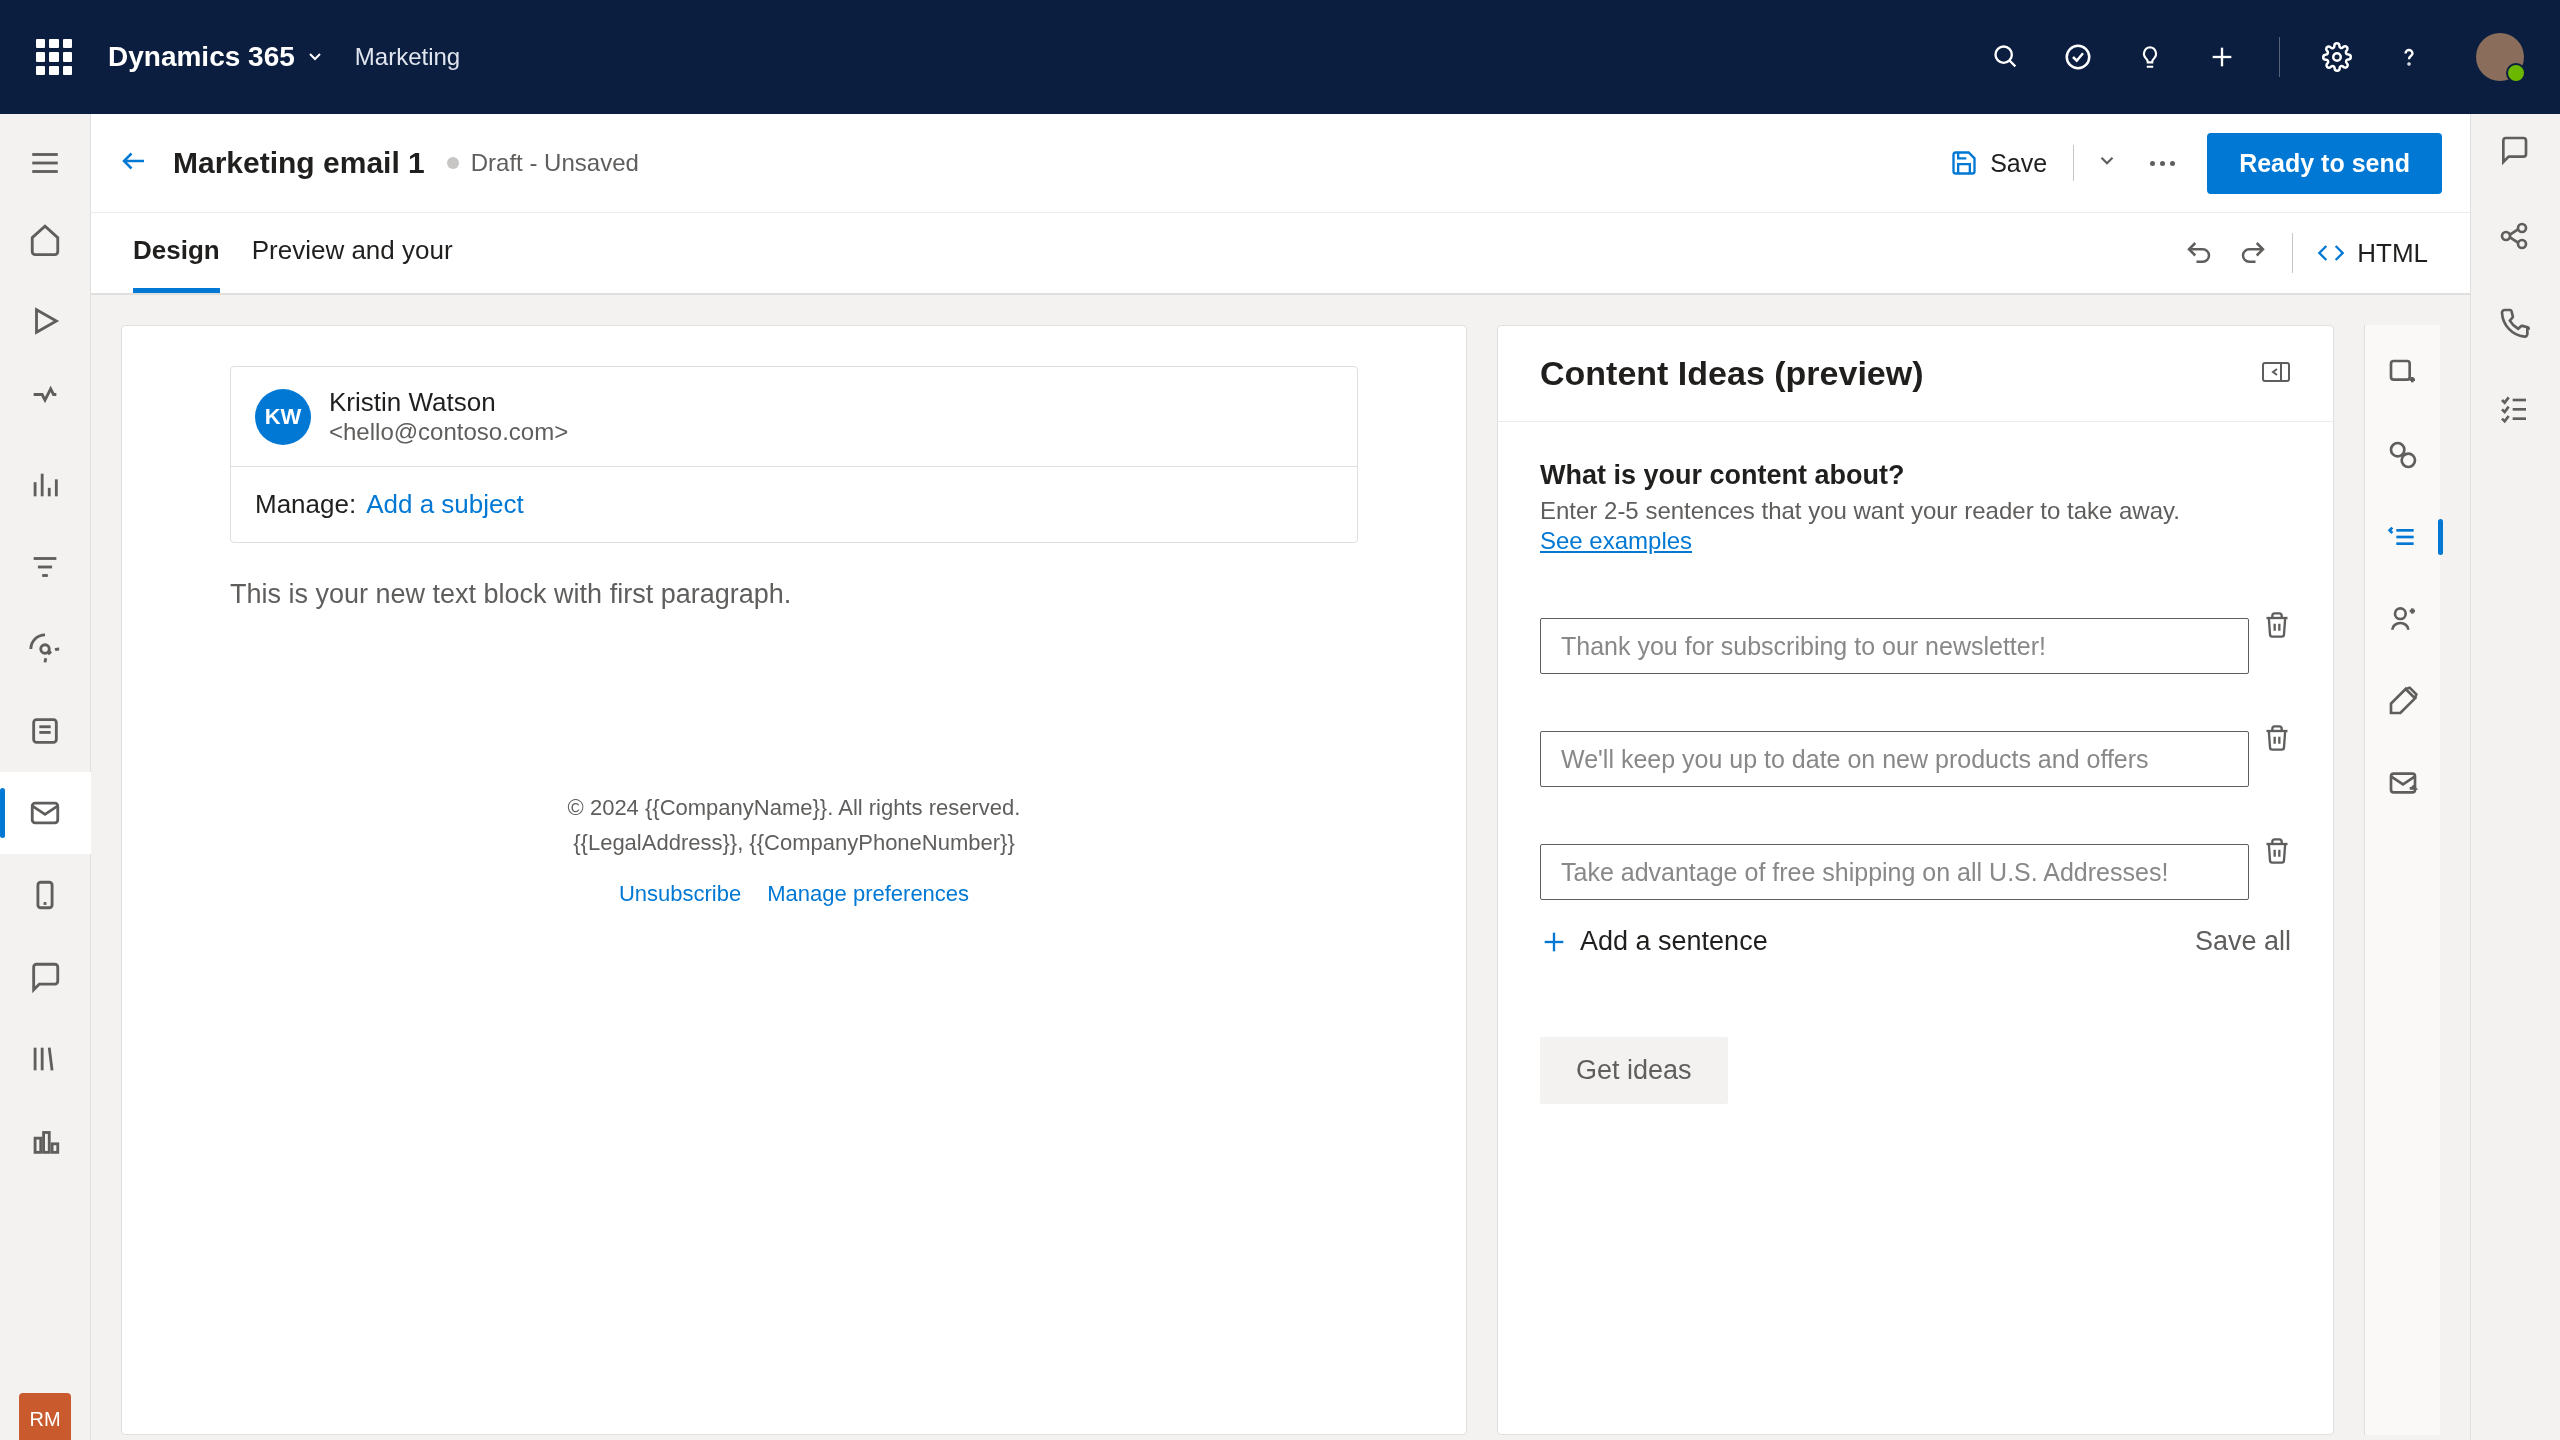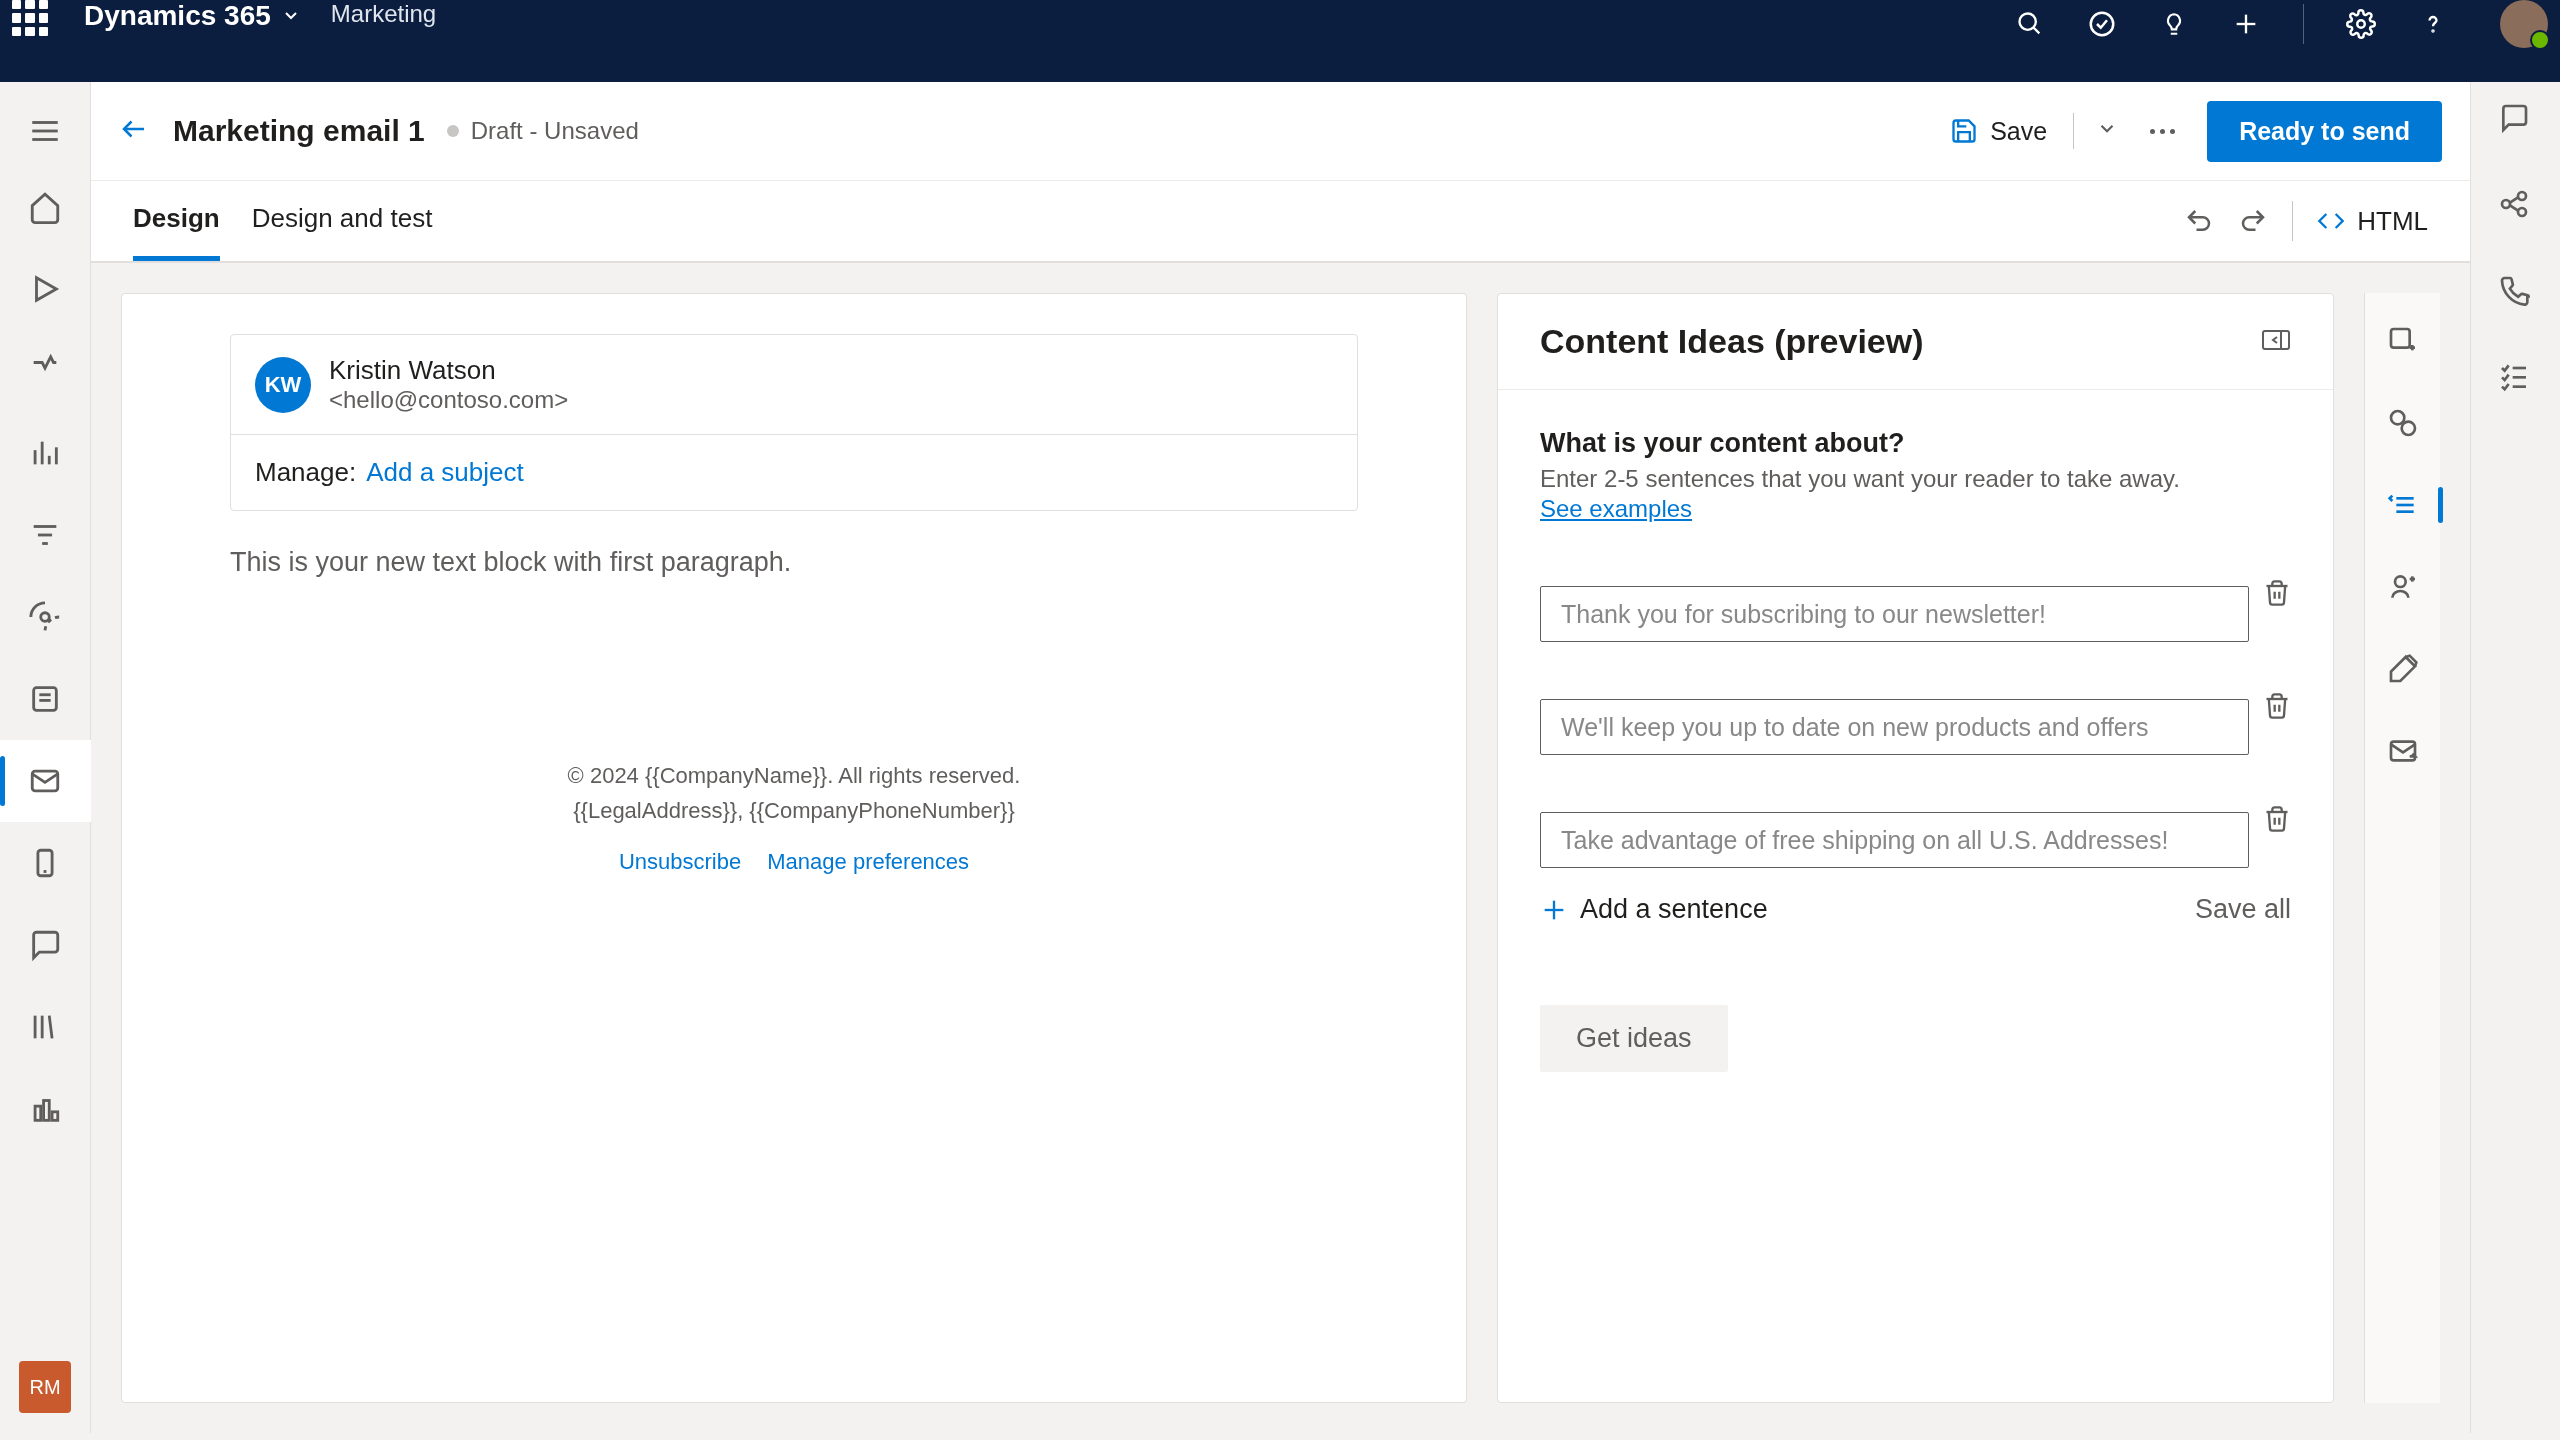--- a/index.html
+++ b/index.html
@@ -1,19 +1,19 @@
 <!DOCTYPE html>
 <html><head>
 <meta charset="utf-8">
 <style>
   * { box-sizing: border-box; margin: 0; padding: 0; font-family: 'Segoe UI', Arial, sans-serif; }
   body { background: #f3f2f1; width: 2560px; height: 1440px; overflow: hidden; }
   
   
-  .topbar { background: #0b1e3f; height: 82px; display: flex; align-items: flex-start; padding: 0 12px; color: #fff; }
+  .topbar { background: #0b1e3f; height: 114px; display: flex; align-items: center; padding: 0 36px; color: #fff; }
   .waffle { width: 36px; height: 36px; display: grid; grid-template-columns: repeat(3,1fr); grid-template-rows: repeat(3,1fr); gap: 4px; margin-right: 36px; cursor: pointer; }
   .waffle div { background: #fff; border-radius: 1px; }
   .appname { font-size: 28px; font-weight: 600; display: flex; align-items: center; }
   .appname svg { margin-left: 10px; }
   .appsection { font-size: 24px; font-weight: 400; margin-left: 30px; color: #e0e5ee; }
   .topbar-spacer { flex: 1; }
   .topicons { display: flex; align-items: center; gap: 42px; }
   .topicon { width: 30px; height: 30px; color: #fff; cursor: pointer; display:flex; align-items:center; justify-content:center; }
   .topdivider { width:1px; height:40px; background: rgba(255,255,255,0.3); }
   .avatar { width: 48px; height: 48px; border-radius: 50%; background: #8a6d5a; margin-left: 10px; position: relative; overflow:visible; }
@@ -291,21 +291,21 @@
             <span></span>
             <span></span>
             <span></span>
           </div>
         <button class="primarybtn">Ready to send</button>
       </div>
     </div>
 
     <div class="tabrow">
       <div class="tab active">Design</div>
-      <div class="tab">Design and test</div>
+      <div class="tab">Preview and your</div>
       <div class="tabrow-spacer"></div>
       <div class="undoredo">
         <svg viewBox="0 0 24 24" fill="none" stroke="currentColor" stroke-width="2">
             <path d="M9 14L4 9l5-5"></path>
             <path d="M4 9h11a5 5 0 015 5v0a5 5 0 01-5 5h-5"></path>
           </svg>
         <svg viewBox="0 0 24 24" fill="none" stroke="currentColor" stroke-width="2">
             <path d="M15 14l5-5-5-5"></path>
             <path d="M20 9H9a5 5 0 00-5 5v0a5 5 0 005 5h5"></path>
           </svg>

